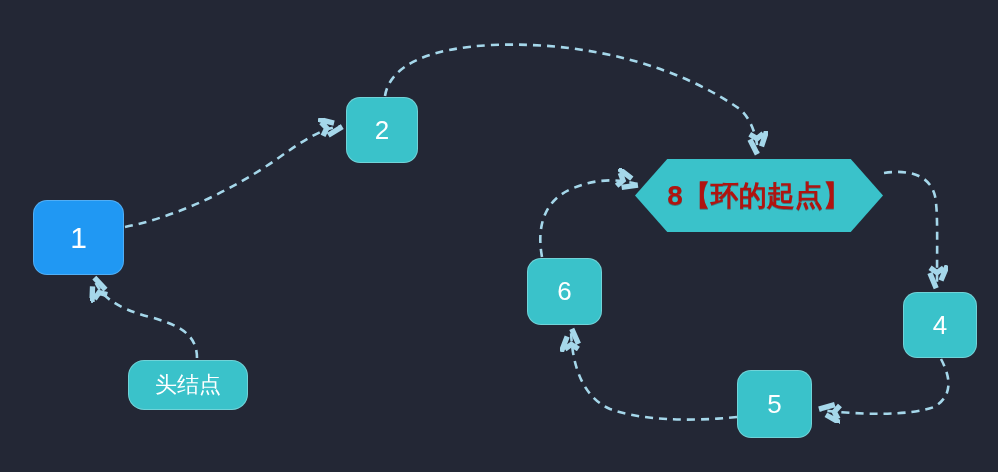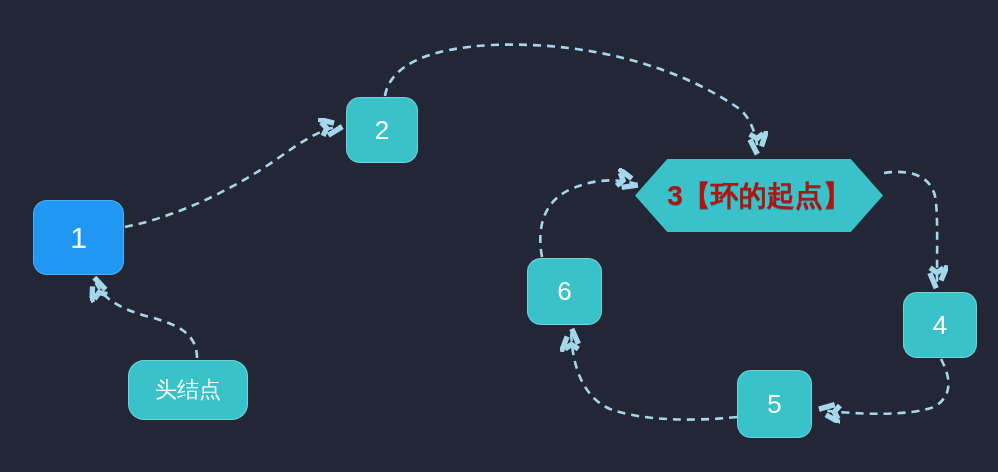--- a/index.html
+++ b/index.html
@@ -51,21 +51,21 @@
     color:var(--cycle-text);
     font-weight:bold;
     text-shadow:0 1px 0 rgba(60,0,0,.35);
   }
   #node-1{left:33px;top:200px;width:91px;height:75px;font-size:30px;}
   #node-2{left:346px;top:97px;width:72px;height:66px;font-size:26px;}
   #node-3{left:635px;top:159px;width:248px;height:73px;font-size:28px;}
   #node-4{left:903px;top:292px;width:74px;height:66px;font-size:26px;}
   #node-5{left:737px;top:370px;width:75px;height:68px;font-size:26px;}
   #node-6{left:527px;top:258px;width:75px;height:67px;font-size:26px;}
-  #node-head{left:128px;top:360px;width:120px;height:60px;font-size:22px;border-radius:16px;}
+  #node-head{left:128px;top:360px;width:120px;height:50px;font-size:22px;border-radius:16px;}
 </style>
 </head>
 <body>
 
 <div class="canvas">
 
   <svg class="edges" width="998" height="472" viewBox="0 0 998 472">
     <defs>
       <marker id="arrow" viewBox="0 0 12 10" refX="10.5" refY="5" markerWidth="9.5" markerHeight="8.5" orient="auto-start-reverse">
         <path d="M0,0 L12,5 L0,10 L3.5,5 Z" fill="#a5d7ea"></path>
@@ -82,21 +82,21 @@
 
   <div class="node rect blue" id="node-1">
     <span class="label">1</span>
   </div>
 
   <div class="node rect" id="node-2">
     <span class="label">2</span>
   </div>
 
   <div class="node hex" id="node-3">
-    <span class="label">3【环的起点】</span>
+    <span class="label">8【环的起点】</span>
   </div>
 
   <div class="node rect" id="node-4">
     <span class="label">4</span>
   </div>
 
   <div class="node rect" id="node-5">
     <span class="label">5</span>
   </div>
 

